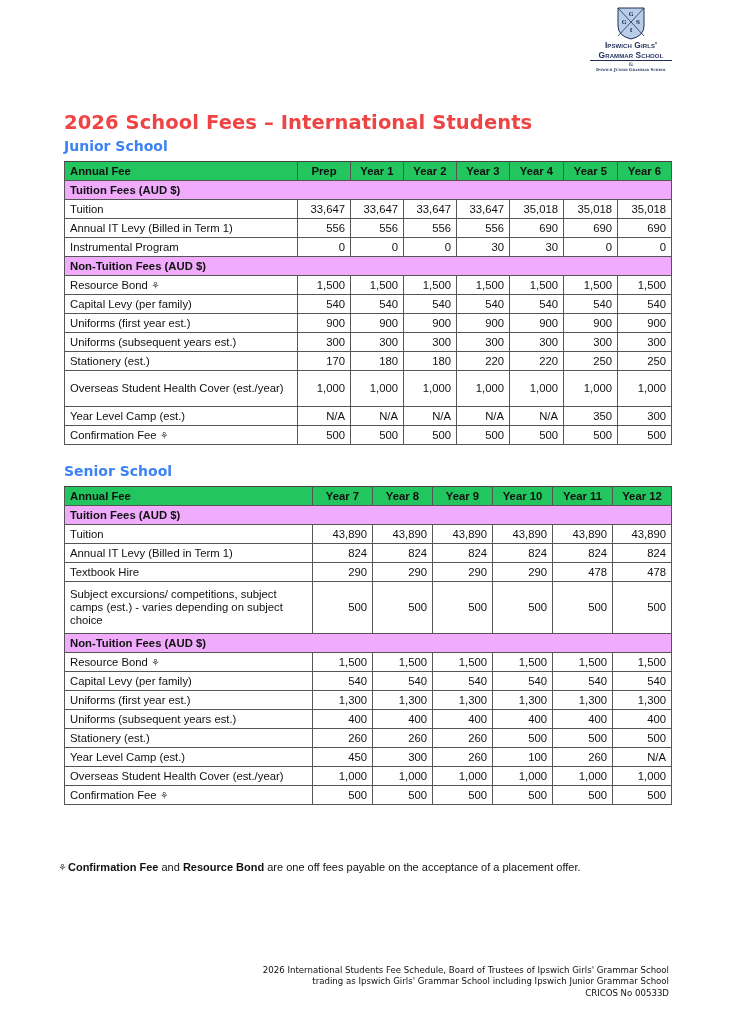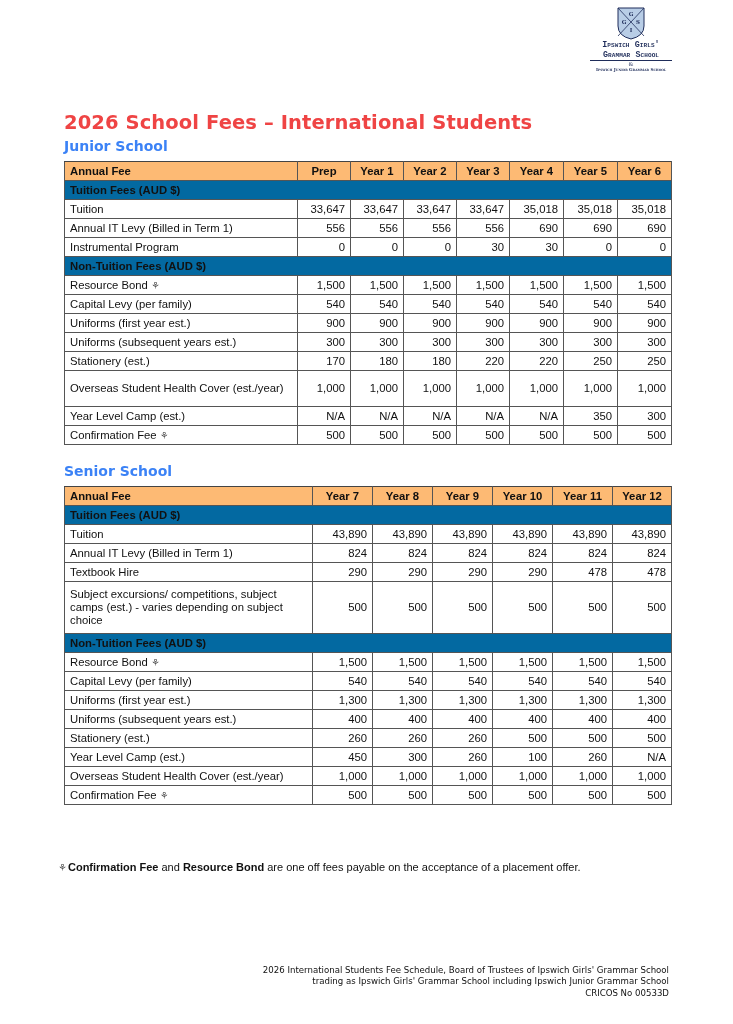--- a/index.html
+++ b/index.html
@@ -2,33 +2,33 @@
 <html><head>
 <meta charset="utf-8">
 <style>
   * { box-sizing: border-box; margin: 0; padding: 0; }
   html, body { width: 733px; height: 1024px; background: #ffffff; overflow: hidden; }
   body { position: relative; font-family: "DejaVu Sans", "Liberation Sans", sans-serif; color: #111; }
 
   .logo { position: absolute; left: 586px; top: 6px; width: 90px; text-align: center; }
   .crest { width: 30px; height: 34px; margin: 0 auto; position: relative; }
   .crest svg { display: block; }
-  .logo-line1, .logo-line2 { font-family: Liberation Mono, monospace; font-weight: bold; color: #1f2d5a; font-size: 8.4px; letter-spacing: 0.1px; line-height: 10px; font-variant: small-caps; }
+  .logo-line1, .logo-line2 { font-family: Liberation Sans, sans-serif; font-weight: bold; color: #1f2d5a; font-size: 8.4px; letter-spacing: 0.1px; line-height: 10px; font-variant: small-caps; }
   .logo-amp { font-family: "DejaVu Serif", serif; font-size: 5.5px; color: #1f2d5a; line-height: 6px; border-top: 0.8px solid #1f2d5a; margin: 0 4px; }
   .logo-line3 { font-family: "DejaVu Serif", "Liberation Serif", serif; color: #1f2d5a; font-size: 4.2px; font-weight: bold; font-variant: small-caps; line-height: 6px; white-space: nowrap; }
 
   .page-title { position: absolute; left: 64px; top: 92px; font-size: 19.5px; color: #ef4444; font-family: "DejaVu Sans", sans-serif; letter-spacing: 0.1px; white-space: nowrap; margin-top: 19px; }
   .section-title { position: absolute; left: 64px; font-size: 14px; color: #3b82f6; font-family: "DejaVu Sans", sans-serif; white-space: nowrap; }
 
   table.fees { position: absolute; left: 64px; width: 607px; border-collapse: collapse; font-family: "Liberation Sans", "DejaVu Sans", sans-serif; font-size: 11.3px; table-layout: fixed; }
   table.fees td, table.fees th { border: 1px solid #555; padding: 0 5px; height: 19px; line-height: 13px; vertical-align: middle; }
-  table.fees th { background: #fdba74; font-weight: bold; text-align: left; }
+  table.fees th { background: #22c55e; font-weight: bold; text-align: left; }
   table.fees th.num { text-align: center; }
   table.fees td.num { text-align: right; }
-  table.fees tr.section td { background: #0369a1; font-weight: bold; }
+  table.fees tr.section td { background: #f0abfc; font-weight: bold; }
   table.fees tr.tall td { height: 36px; }
   table.fees tr.tall3 td { height: 52px; }
   table.fees tr.outer-top td, table.fees tr.outer-top th { border-top: 1.5px solid #444; }
   .mark { color: #555; font-size: 10px; margin-left: 3px; }
 
   #junior-table { top: 161px; }
   #senior-table { top: 486px; }
 
   .footnote { position: absolute; left: 58px; top: 861px; font-size: 11px; font-family: "Liberation Sans", "DejaVu Sans", sans-serif; white-space: nowrap; }
   .footnote b { font-weight: bold; }

